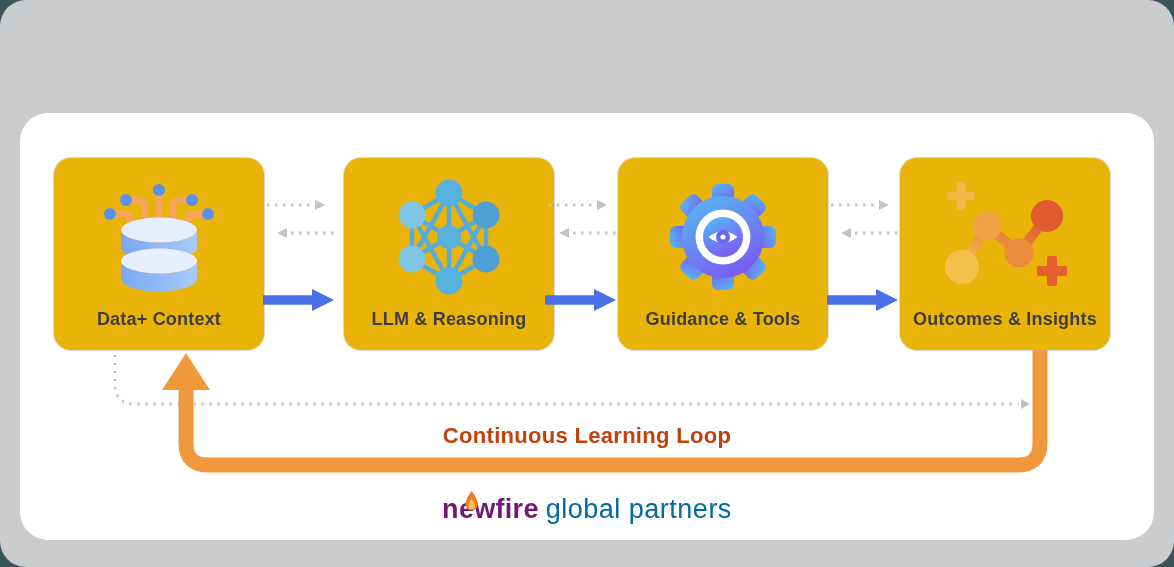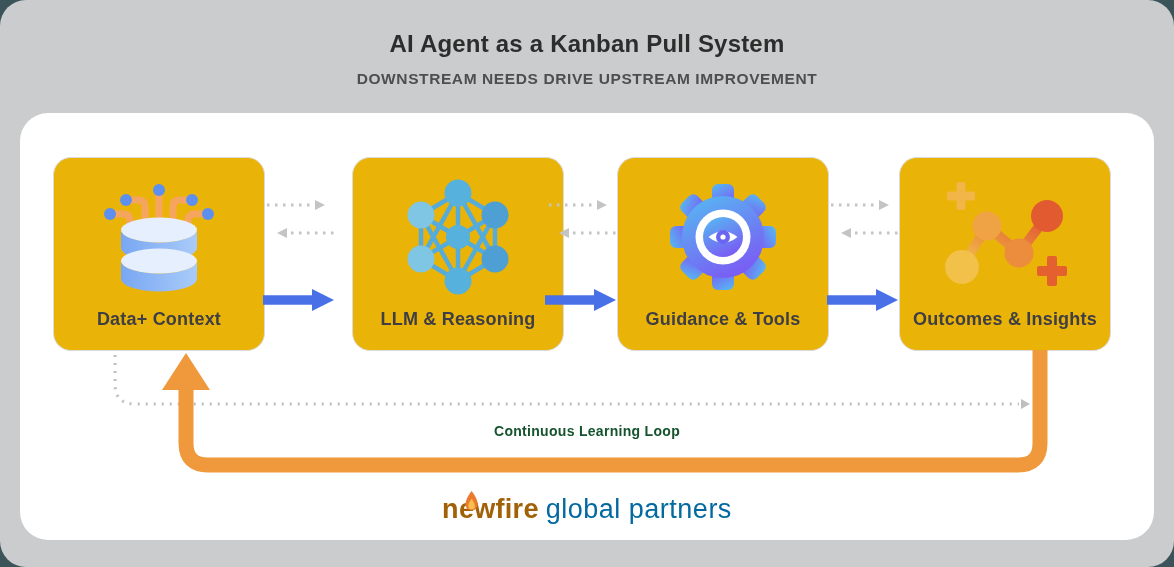--- a/index.html
+++ b/index.html
@@ -32,39 +32,35 @@
     position:absolute;top:20px;left:0;right:0;height:118px;
     display:flex;align-items:center;justify-content:center;
   }
   .stage .label{
     position:absolute;bottom:20px;left:0;width:100%;text-align:center;
     font-size:18px;font-weight:700;color:#3e3e44;letter-spacing:.2px;
   }
   .overlay{position:absolute;left:0;top:0;pointer-events:none;}
   .loop-label{
     position:absolute;top:310px;left:0;width:100%;text-align:center;
-    font-size:14px;font-weight:700;color:#14532d;letter-spacing:.3px;
+    font-size:22px;font-weight:700;color:#c2410c;letter-spacing:.3px;
   }
   .logo{
     position:absolute;top:372px;left:50%;transform:translateX(-50%);
     white-space:nowrap;position:absolute;
   }
   .logo .flame{position:absolute;left:21px;top:5px;}
-  .brand-gray{font-size:27px;font-weight:700;color:#a16207;line-height:48px;letter-spacing:.3px;}
+  .brand-gray{font-size:27px;font-weight:700;color:#701a75;line-height:48px;letter-spacing:.3px;}
   .brand-orange{font-size:27px;font-weight:400;color:#0369a1;line-height:48px;margin-left:7px;letter-spacing:.5px;}
 </style>
 </head>
 <body>
 
 <div class="canvas">
 
-  <div class="header">
-    <div class="title">AI Agent as a Kanban Pull System</div>
-    <div class="subtitle">DOWNSTREAM NEEDS DRIVE UPSTREAM IMPROVEMENT</div>
-  </div>
 
   <div class="card">
 
     <div class="stage" style="left:33px;">
       <div class="icon-wrap">
         <svg width="120" height="114" viewBox="0 0 120 114">
           <defs>
             <linearGradient id="dbGrad" x1="0" y1="0" x2="1" y2="0">
               <stop offset="0" stop-color="#79a7f3"></stop>
                 <stop offset="1" stop-color="#a9cbf9"></stop>
@@ -86,21 +82,21 @@
           </g>
           <path d="M22 50 v18 a38 12.5 0 0 0 76 0 v-18 a38 12.5 0 0 1 -76 0 Z" fill="url(#dbGrad)"></path>
           <ellipse cx="60" cy="50" rx="38" ry="12.5" fill="#e6effe"></ellipse>
           <path d="M22 81 v18 a38 12.5 0 0 0 76 0 v-18 a38 12.5 0 0 1 -76 0 Z" fill="url(#dbGrad)"></path>
           <ellipse cx="60" cy="81" rx="38" ry="12.5" fill="#e6effe"></ellipse>
         </svg>
       </div>
       <div class="label">Data+ Context</div>
     </div>
 
-    <div class="stage" style="left:332px;padding-left:36px;">
+    <div class="stage" style="left:323px;padding-left:36px;">
       <div class="icon-wrap">
         <svg width="104" height="118" viewBox="0 0 104 118">
           <g stroke="#55acdb" stroke-width="4.5">
             <line x1="52" y1="15" x2="15" y2="37"></line>
               <line x1="52" y1="15" x2="89" y2="37"></line>
             <line x1="52" y1="15" x2="52" y2="59"></line>
             <line x1="52" y1="15" x2="15" y2="81"></line>
               <line x1="52" y1="15" x2="89" y2="81"></line>
             <line x1="15" y1="37" x2="52" y2="59"></line>
               <line x1="89" y1="37" x2="52" y2="59"></line>

